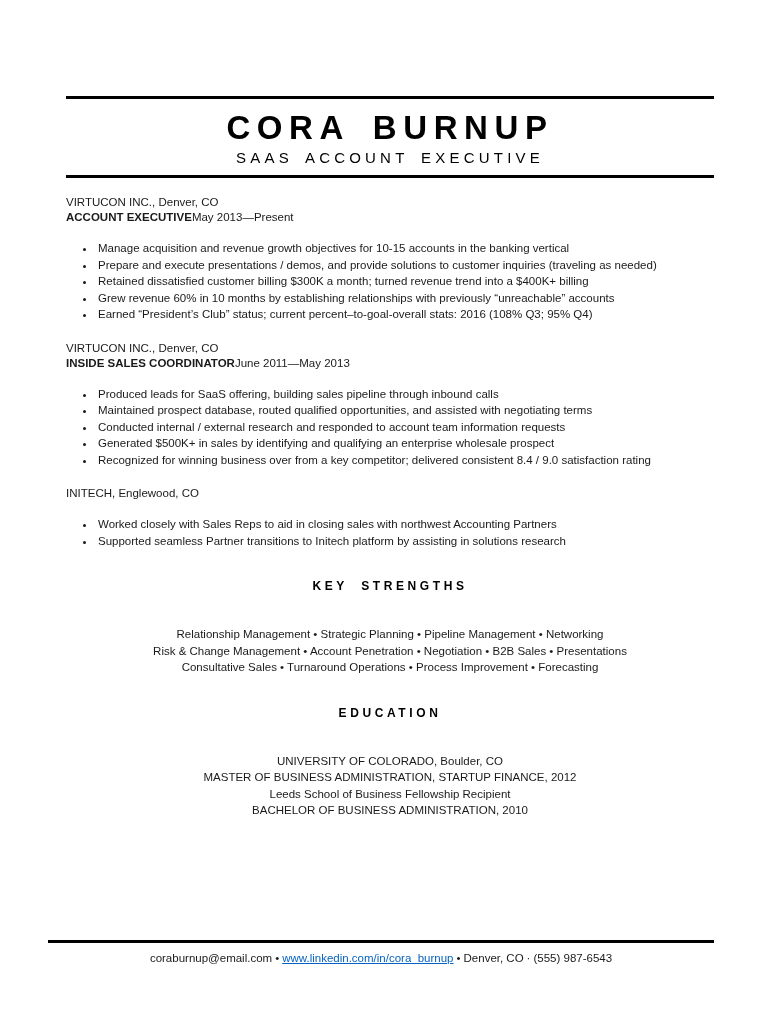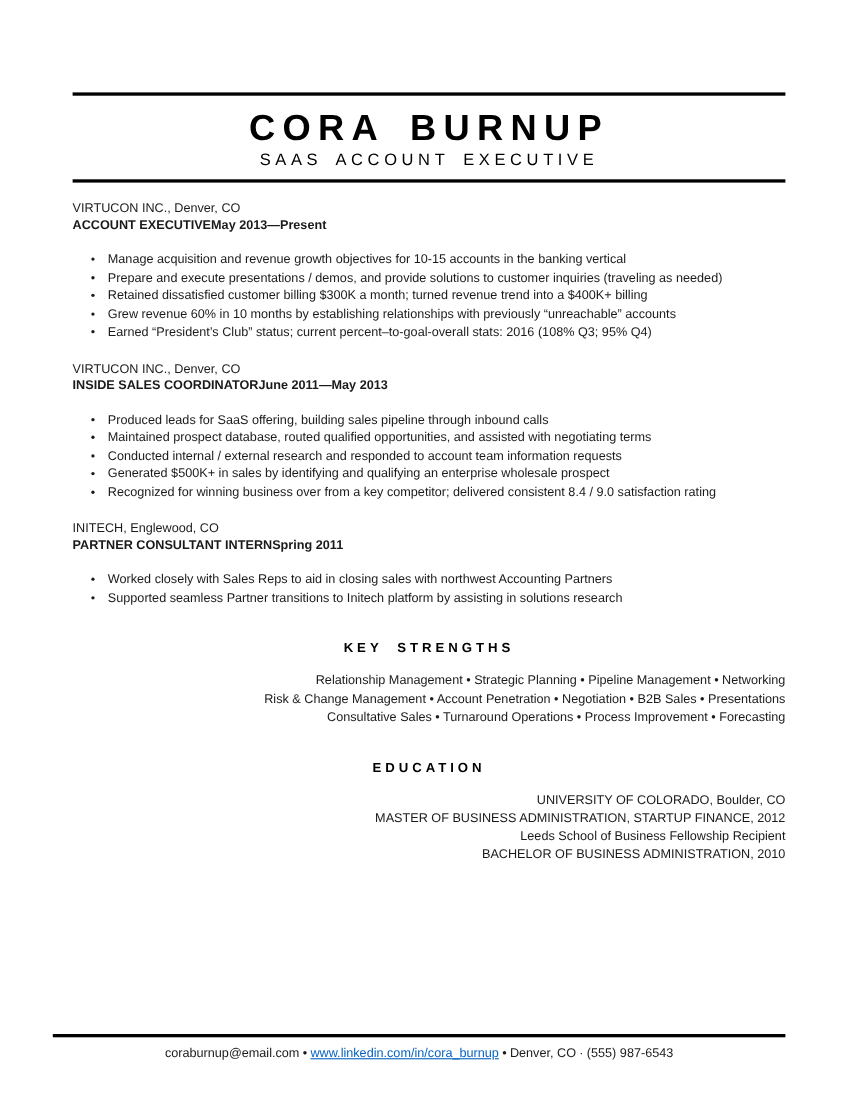--- a/index.html
+++ b/index.html
@@ -9,21 +9,21 @@
     background: #ffffff;
   }
   .page {
     position: relative;
     width: 780px;
     height: 1009px;
     margin: 0;
     background: #ffffff;
     color: #1a1a1a;
     font-family: "Liberation Sans", sans-serif;
-    padding: 0 66px;
+    padding: 12px 66px;
     overflow: hidden;
   }
   .rule {
     height: 3px;
     background: #000000;
   }
   .rule-top { margin-top: 84px; }
 
   h1.name {
     margin: 10px 0 0;
@@ -67,36 +67,36 @@
     line-height: 15px;
   }
   .role-line {
     display: flex;
     justify-content: flex-start;
     align-items: baseline;
     font-size: 11.5px;
     line-height: 15px;
   }
   .role { font-weight: bold; }
-  .dates { font-weight: bold; }
+  .dates { font-weight: normal; }
 
   ul.bullets {
     margin: 15px 0 0;
     padding: 0 0 0 30px;
     list-style: disc outside;
   }
   ul.bullets li {
     font-size: 11.5px;
     line-height: 16.5px;
     padding-left: 2px;
   }
 
   .centered-lines {
-    margin-top: 15px;
-    text-align: right;
+    margin-top: 33px;
+    text-align: center;
     font-size: 11.5px;
     line-height: 16.5px;
   }
 
   .footer {
     position: absolute;
     left: 48px;
     right: 66px;
     top: 940px;
   }
@@ -150,24 +150,20 @@
         <li>Produced leads for SaaS offering, building sales pipeline through inbound calls</li>
         <li>Maintained prospect database, routed qualified opportunities, and assisted with negotiating terms</li>
         <li>Conducted internal / external research and responded to account team information requests</li>
         <li>Generated $500K+ in sales by identifying and qualifying an enterprise wholesale prospect</li>
         <li>Recognized for winning business over from a key competitor; delivered consistent 8.4 / 9.0 satisfaction rating</li>
       </ul>
     </div>
 
     <div class="job">
       <div class="company">INITECH, Englewood, CO</div>
-      <div class="role-line">
-        <span class="role">PARTNER CONSULTANT INTERN</span>
-        <span class="dates">Spring 2011</span>
-      </div>
       <ul class="bullets">
         <li>Worked closely with Sales Reps to aid in closing sales with northwest Accounting Partners</li>
         <li>Supported seamless Partner transitions to Initech platform by assisting in solutions research</li>
       </ul>
     </div>
   </section>
 
   <section class="strengths">
     <h2 class="section-heading">KEY STRENGTHS</h2>
     <div class="centered-lines">

